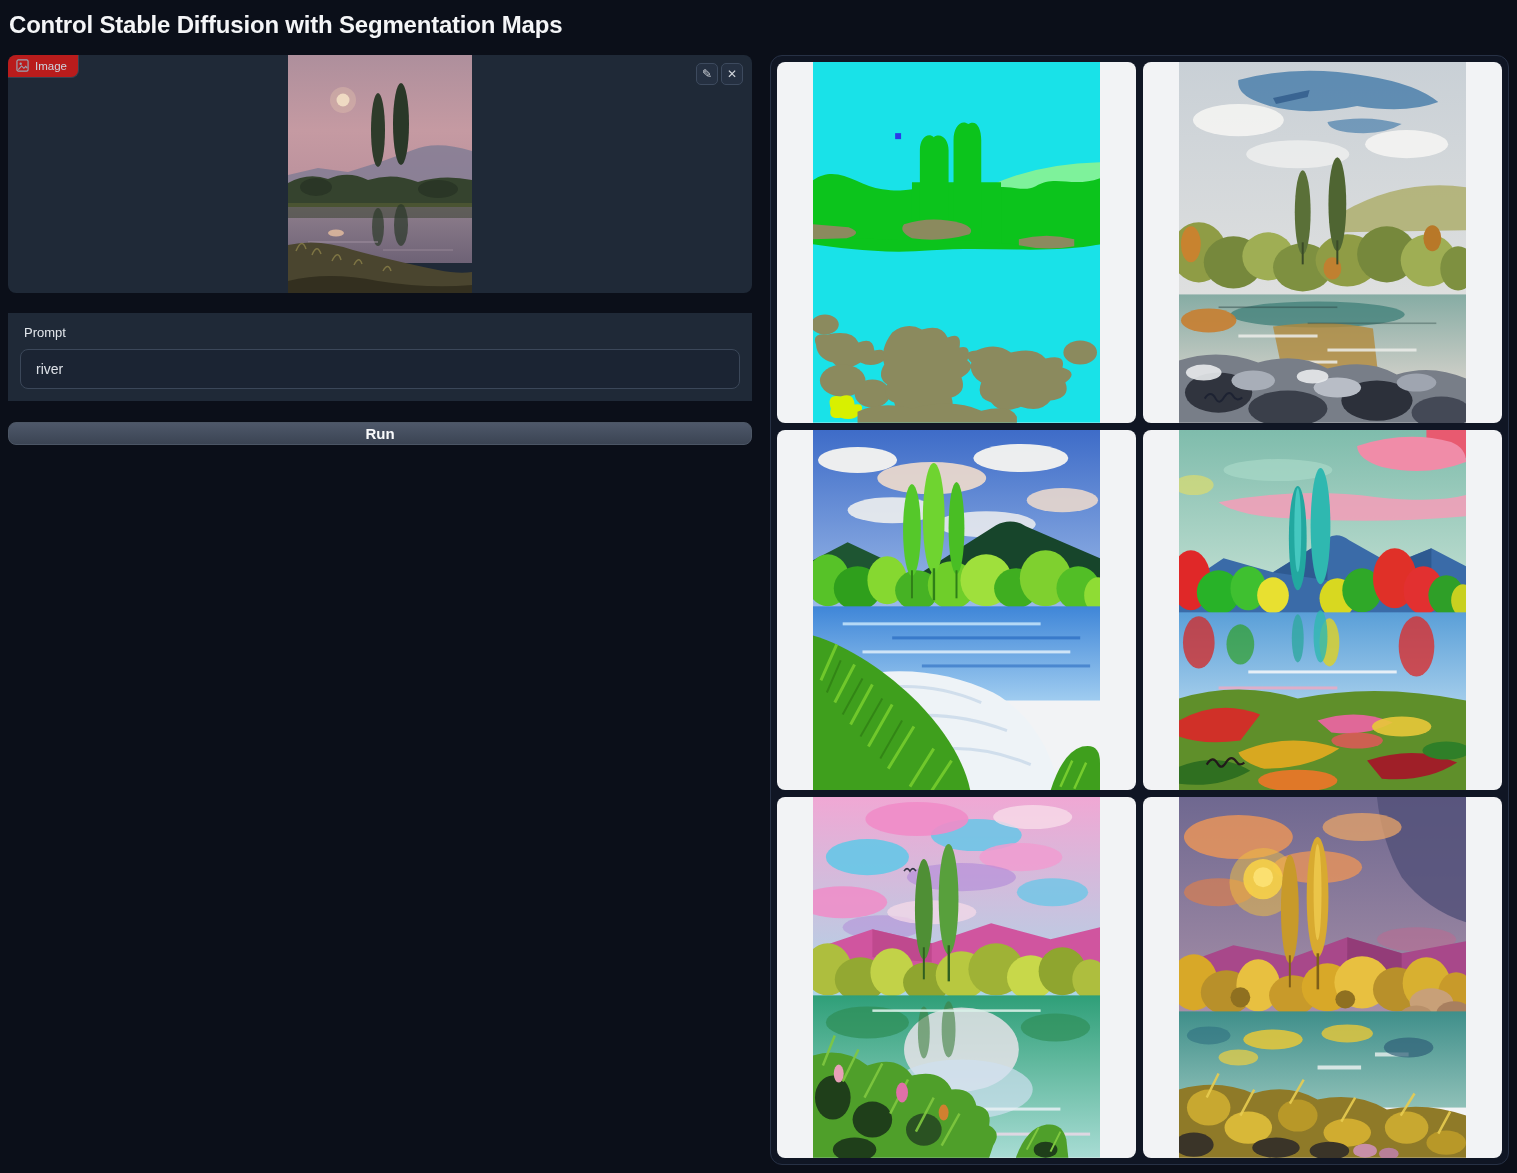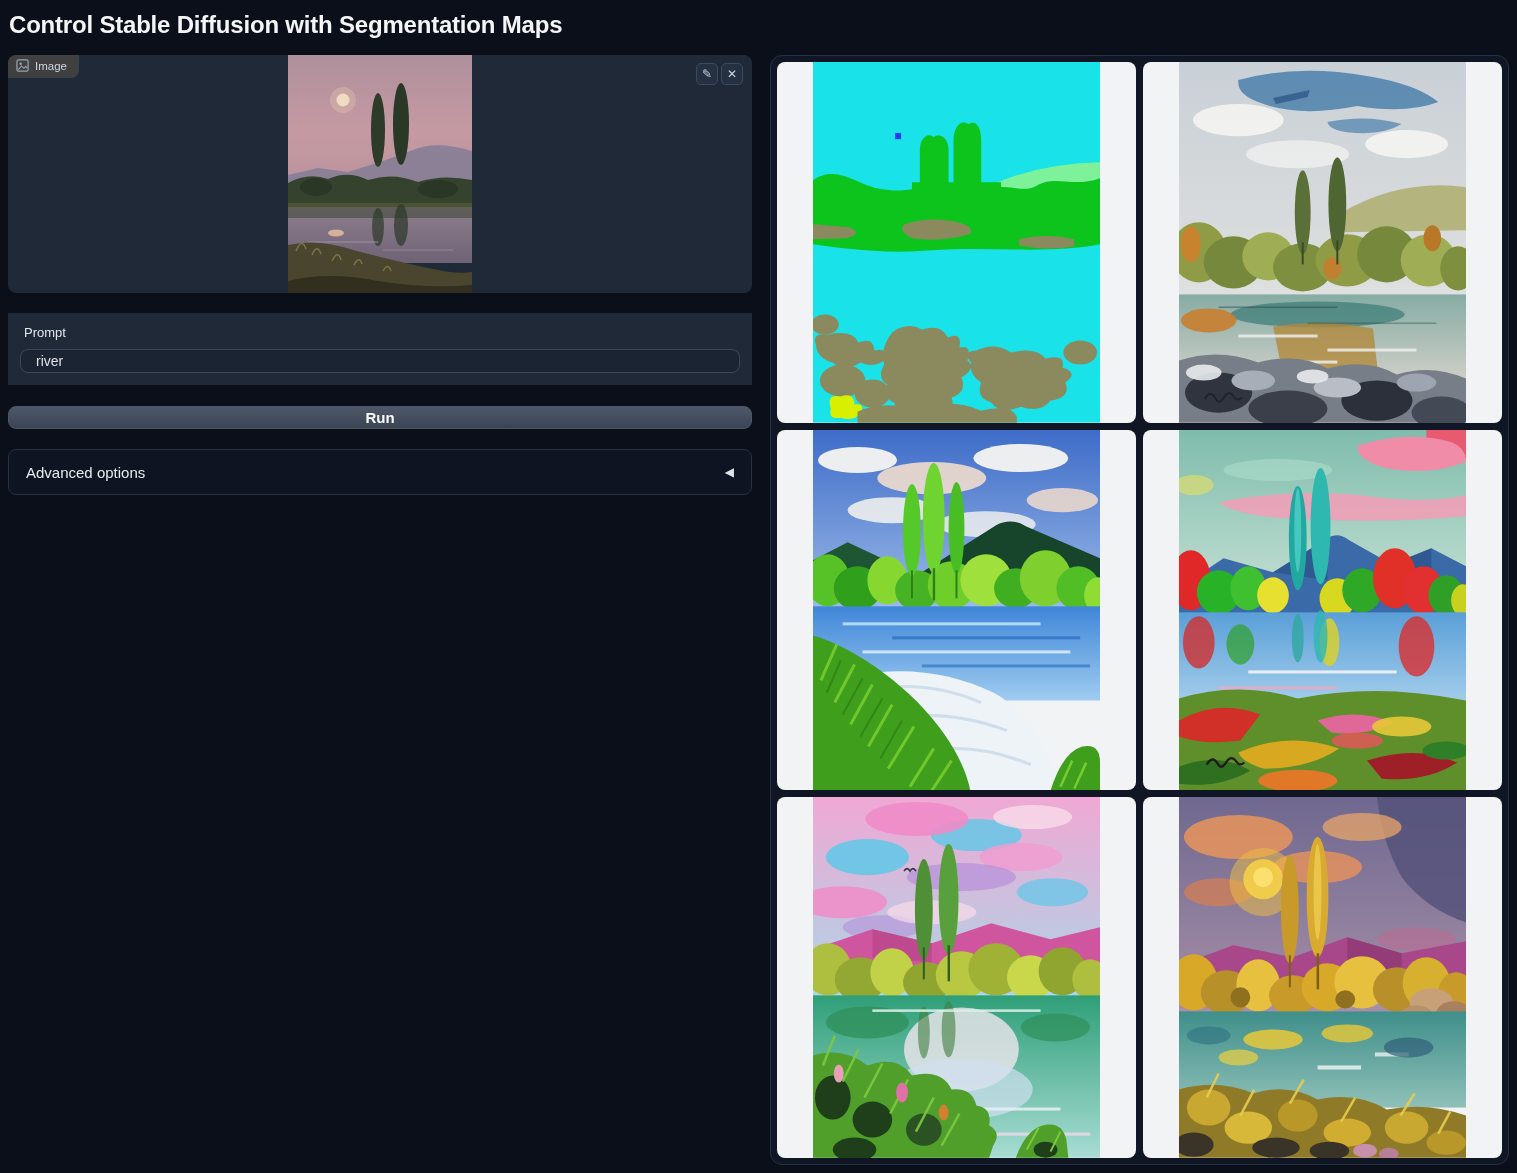--- a/index.html
+++ b/index.html
@@ -19,42 +19,42 @@
 
   
   .image-block {
     position:relative; height:238px; background:#1f2937;
     border-radius:8px;
   }
   .image-label-tab {
     position:absolute; top:0; left:0; z-index:3;
     display:flex; align-items:center; gap:6px;
     padding:4px 11px 5px 8px;
-    background:#404040; border:1px solid #374151; border-top:none; border-left:none;
+    background:#b91c1c; border:1px solid #374151; border-top:none; border-left:none;
     border-radius:8px 0 8px 0;
     font-size:11.5px; color:#cdd5df;
   }
   .image-label-tab svg { display:block; }
   .img-toolbar { position:absolute; top:8px; right:9px; z-index:3; display:flex; gap:3px; }
   .icon-btn {
     width:22px; height:22px; display:flex; align-items:center; justify-content:center;
     background:#253041; border:1px solid #3d4a5e; border-radius:5px;
     color:#d1d5db; font-size:12px; line-height:1; cursor:pointer; padding:0;
   }
   .preview-wrap { height:100%; display:flex; justify-content:center; }
   .preview-wrap svg { display:block; height:238px; width:184px; }
 
   
   .prompt-block {
     margin-top:20px; background:#1f2937; border-radius:0;
     padding:11px 12px 12px 12px;
   }
   .prompt-label { display:block; font-size:13px; font-weight:500; color:#e3e7ec; margin:1px 0 9px 4px; }
   .prompt-input {
-    width:100%; height:24px; background:#1b2433;
+    width:100%; height:40px; background:#1b2433;
     border:1px solid #3b4759; border-radius:8px;
     color:#dde1e7; font-size:14px; padding:0 15px; outline:none;
     font-family:"Liberation Sans","DejaVu Sans",sans-serif;
   }
 
   
   .run-button {
     margin-top:21px; width:100%; height:23px;
     border-radius:8px; border:1px solid #4c5665;
     background:linear-gradient(180deg,#4e586a 0%,#3b4453 100%);
@@ -148,24 +148,20 @@
       </div>
     </div>
 
     <div class="prompt-block">
       <span class="prompt-label">Prompt</span>
       <input class="prompt-input" type="text" value="river" style="">
     </div>
 
     <button class="run-button">Run</button>
 
-    <div class="accordion">
-      <span class="accordion-label">Advanced options</span>
-      <span class="accordion-arrow">◀</span>
-    </div>
   </div>
 
   <div class="gallery">
 
     <div class="cell">
       <svg viewBox="0 0 290 360" preserveAspectRatio="none" aria-label="Segmentation map: cyan sky and water, green trees, light-green grass band, olive rock blobs, small yellow patch and blue dot">
         <rect width="290" height="360" fill="#19E2E8"></rect>
         <rect x="83" y="71" width="6" height="6" fill="#2A3AE8"></rect>
         <path d="M0,142 Q45,120 102,132 L102,158 L0,160 Z" fill="#7EF29B"></path>
         <path d="M150,140 Q205,102 290,100 L290,140 L150,150 Z" fill="#7EF29B"></path>

